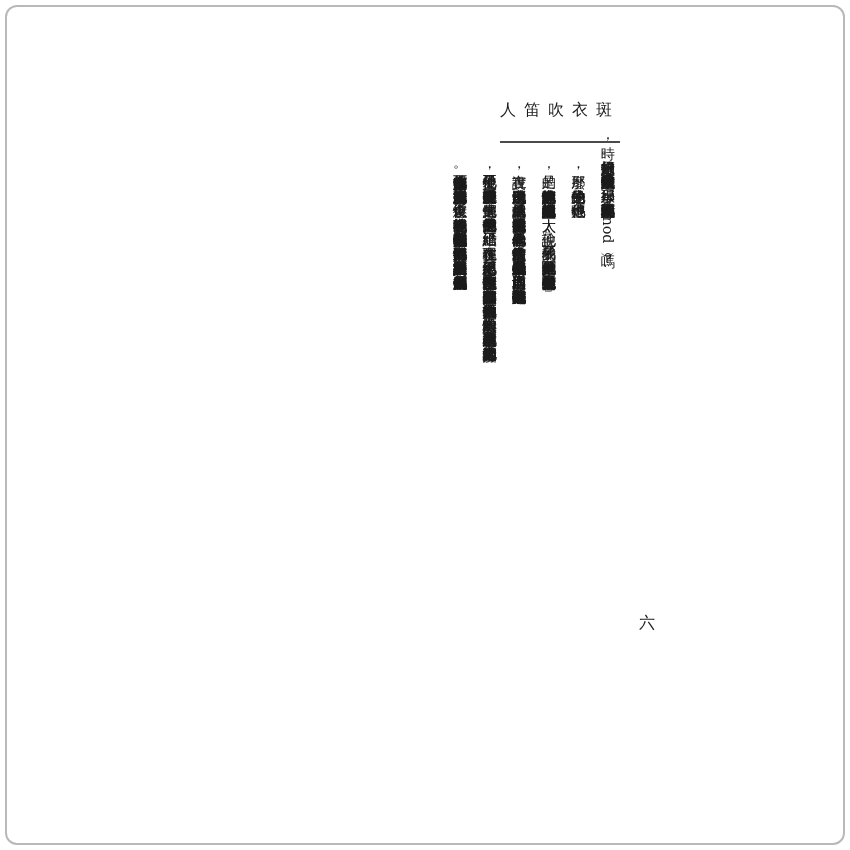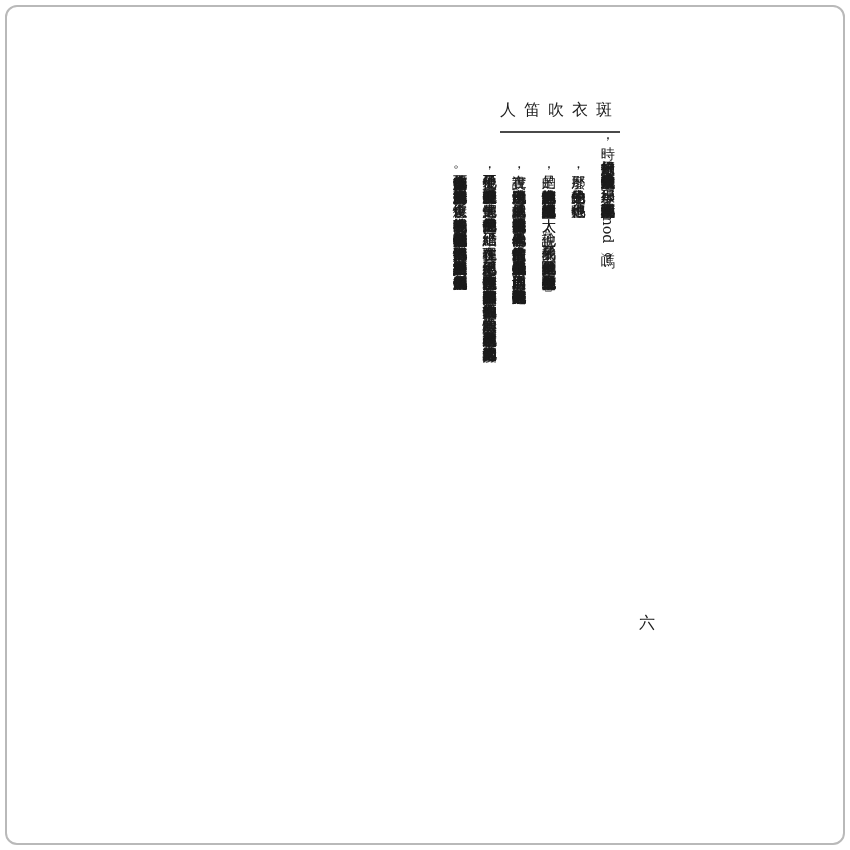--- a/index.html
+++ b/index.html
@@ -28,21 +28,21 @@
   
   .running-head {
     position: absolute;
     left: 500px;
     top: 100px;
     font-size: 16px;
     letter-spacing: 8px;
     white-space: nowrap;
     color: var(--ink, #1c1c1c);
     border-bottom: 2px solid #4a4a4a;
-    padding-bottom: 10px;
+    padding-bottom: 20px;
   }
   
   .folio {
     position: absolute;
     left: 639px;
     top: 613px;
     font-size: 16px;
     color: var(--ink, #1c1c1c);
   }
   

